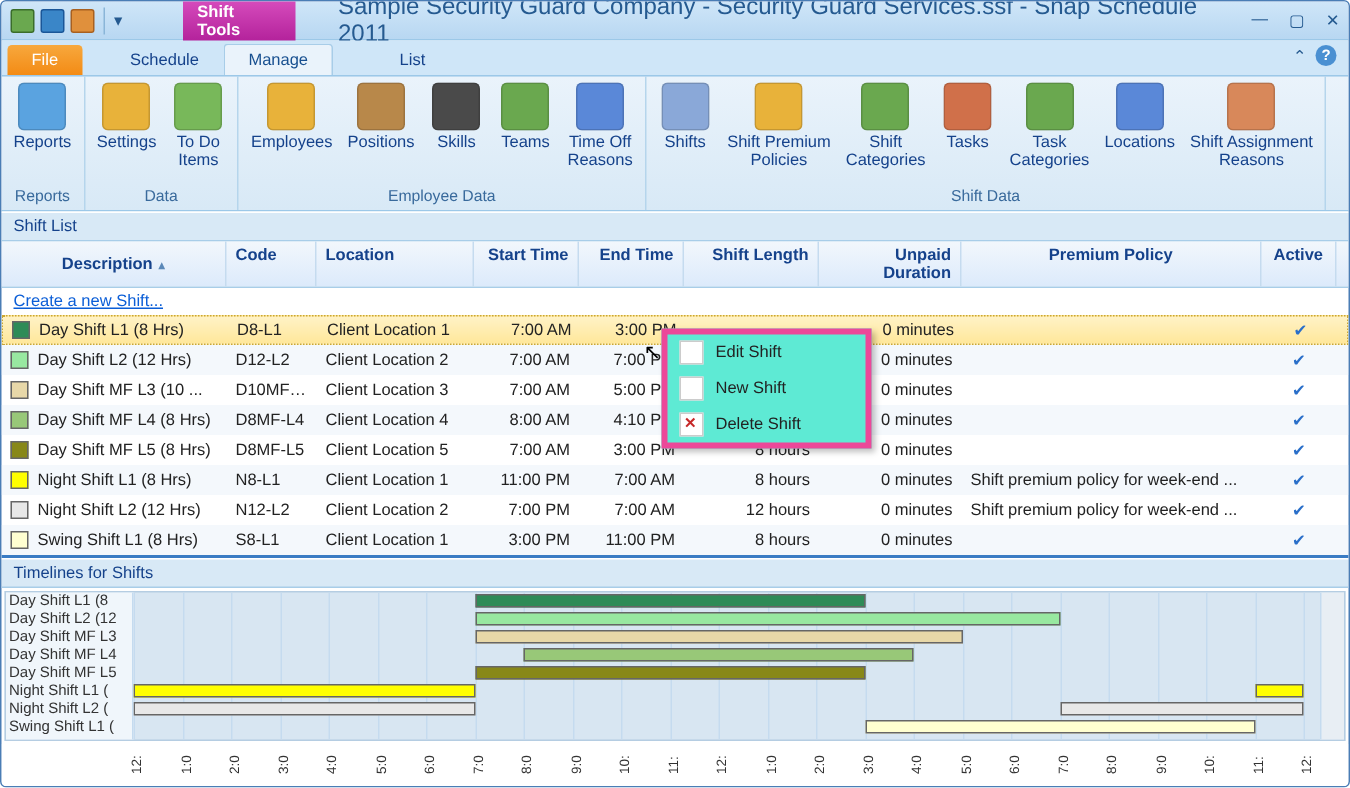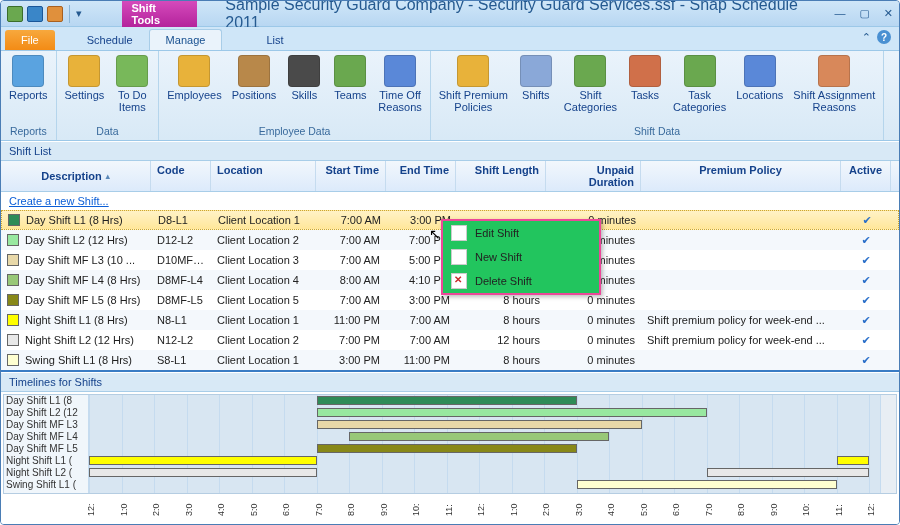--- a/index.html
+++ b/index.html
@@ -43,21 +43,21 @@
 .check{color:#2a6fc9;text-align:center;}
 .c-desc{width:150px;display:flex;align-items:center;}
 .c-code{width:60px;}
 .c-loc{width:105px;}
 .c-st{width:70px;text-align:right;}
 .c-et{width:70px;text-align:right;}
 .c-len{width:90px;text-align:right;}
 .c-un{width:95px;text-align:right;}
 .c-prem{width:200px;}
 .c-act{width:50px;text-align:center;}
-.ctxmenu{position:absolute;left:440px;top:218px;width:160px;background:#22c55e;border:2px solid #ec4899;box-shadow:2px 2px 4px rgba(0,0,0,.25);z-index:50;}
+.ctxmenu{position:absolute;left:440px;top:218px;width:140px;background:#5eead4;border:4px solid #ec4899;box-shadow:2px 2px 4px rgba(0,0,0,.25);z-index:50;}
 .ctxmenu .mi{display:flex;align-items:center;gap:8px;padding:4px 8px;color:#222;cursor:pointer;}
 .ctxmenu .mic{width:16px;height:16px;border:1px solid #ccc;background:#fff;position:relative;}
 .ctxmenu .mic.del::after{content:"✕";position:absolute;left:2px;top:0;color:#c62828;font-size:10px;font-weight:bold;}
 .cursor{position:absolute;left:428px;top:225px;font-size:14px;color:#000;z-index:60;}
 .timelines{flex:1;border-top:2px solid #3a7cc4;display:flex;flex-direction:column;overflow:hidden;}
 .tl-body{flex:1;display:flex;background:#d8e6f2;border:1px solid #b5cde2;margin:2px;}
 .tl-labels{width:85px;background:#f0f6fb;border-right:1px solid #c5dbef;}
 .tl-labels div{height:12px;font-size:10px;color:#333;white-space:nowrap;padding-left:2px;overflow:hidden;}
 .tl-chart{flex:1;position:relative;overflow:hidden;}
 .vline{position:absolute;top:0;bottom:0;width:1px;background:#c5dbef;}
@@ -145,27 +145,27 @@
             <div class="ricon" style="background: rgb(90, 136, 216);"></div>
             <div class="rlbl">Time Off
 Reasons</div>
           </div>
         </div>
         <div class="grplbl">Employee Data</div>
       </div>
       <div class="rgroup">
         <div class="btns">
           <div class="rbtn">
+            <div class="ricon" style="background: rgb(138, 168, 216);"></div>
+            <div class="rlbl">Shifts</div>
+          </div>
+          <div class="rbtn">
             <div class="ricon" style="background: rgb(232, 178, 58);"></div>
             <div class="rlbl">Shift Premium
 Policies</div>
-          </div>
-          <div class="rbtn">
-            <div class="ricon" style="background: rgb(138, 168, 216);"></div>
-            <div class="rlbl">Shifts</div>
           </div>
           <div class="rbtn">
             <div class="ricon" style="background: rgb(106, 168, 79);"></div>
             <div class="rlbl">Shift
 Categories</div>
           </div>
           <div class="rbtn">
             <div class="ricon" style="background: rgb(208, 112, 74);"></div>
             <div class="rlbl">Tasks</div>
           </div>

